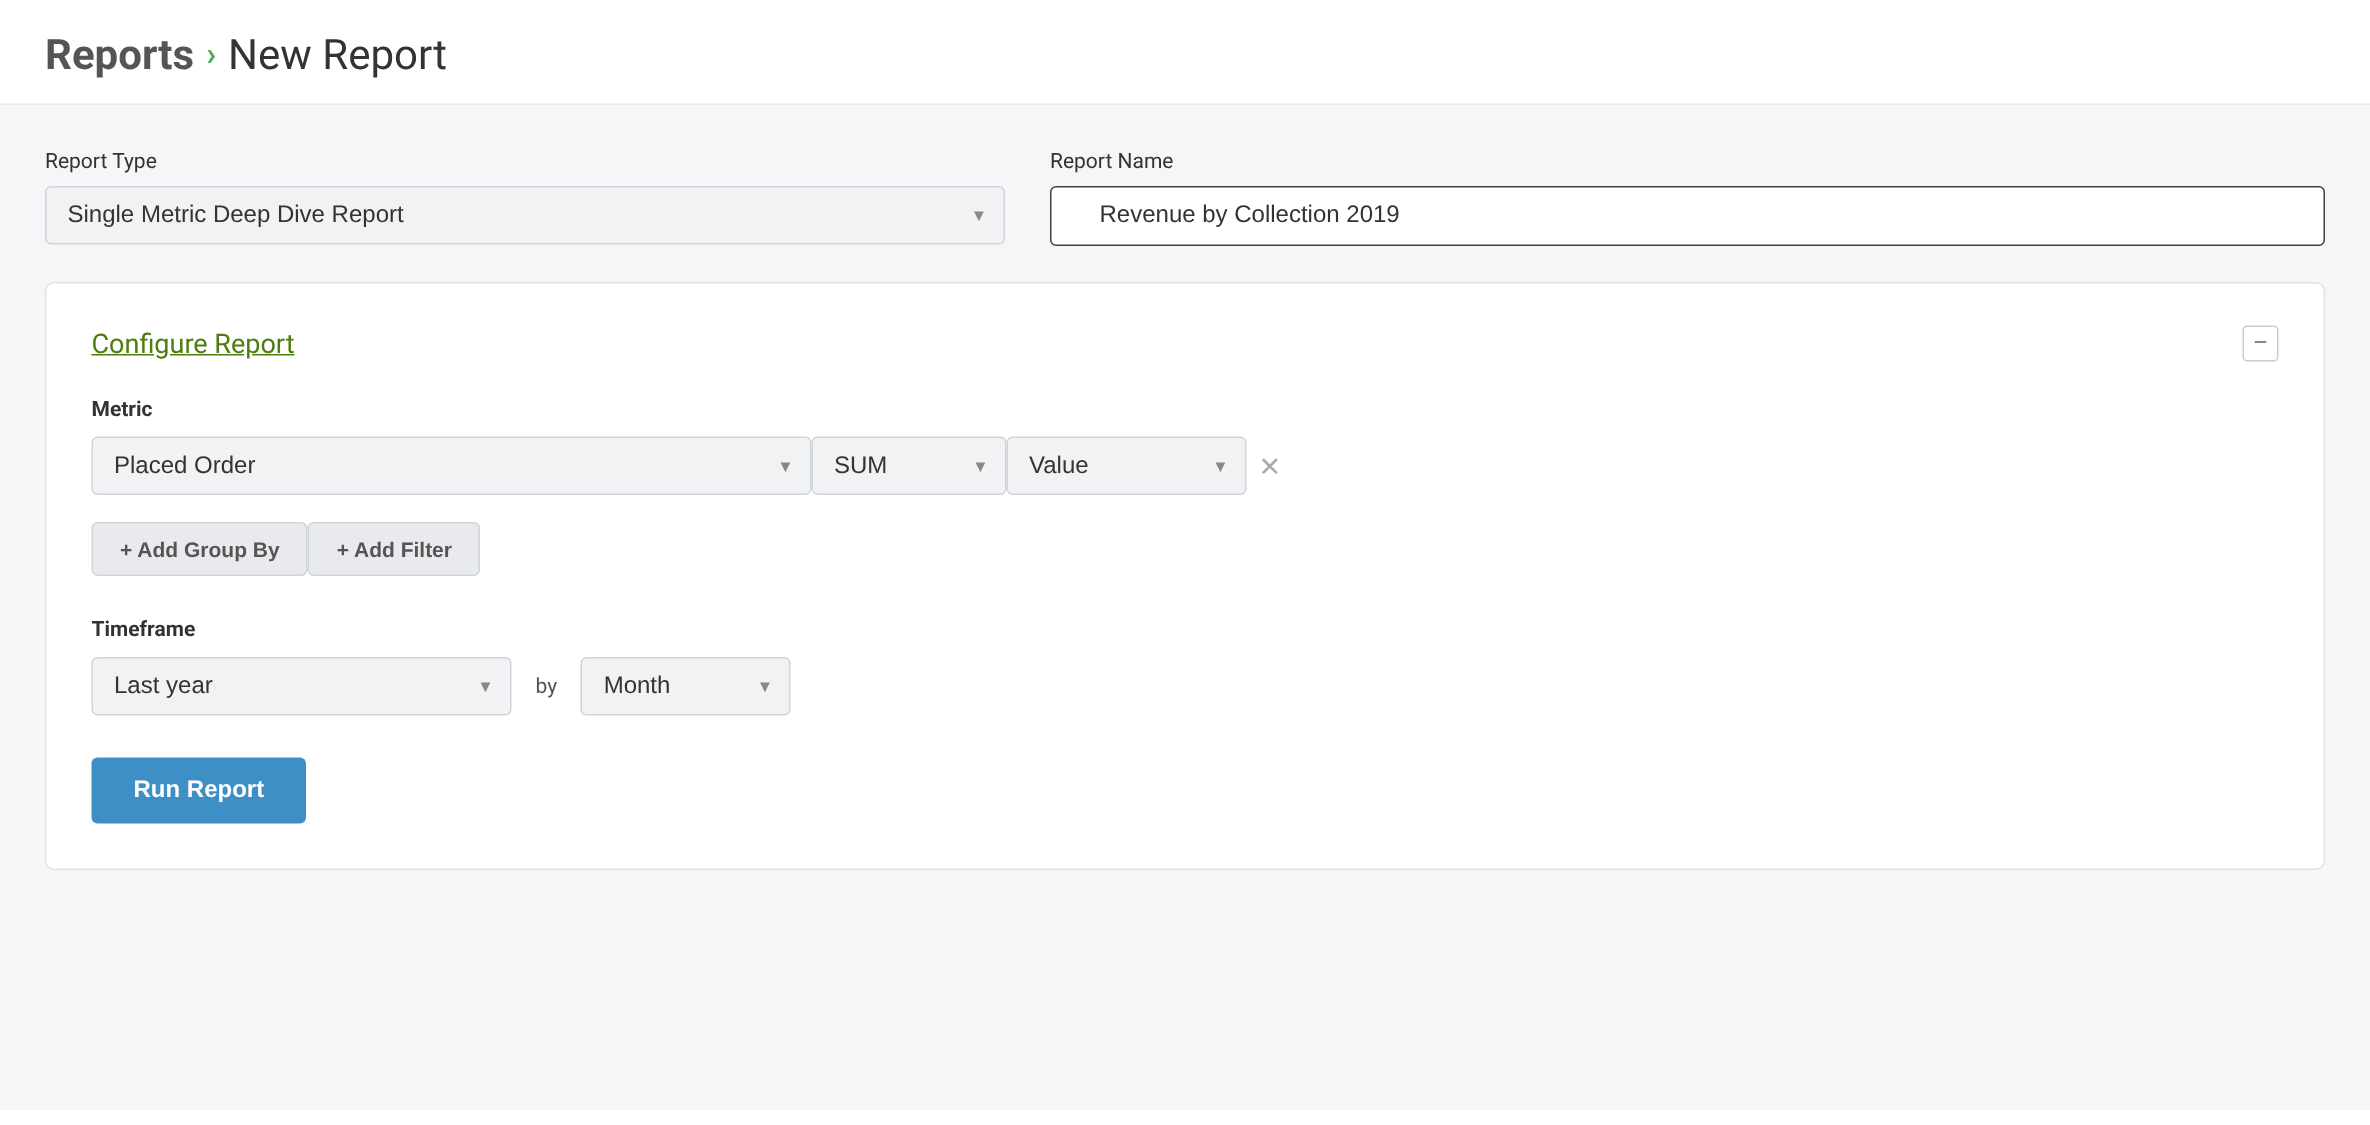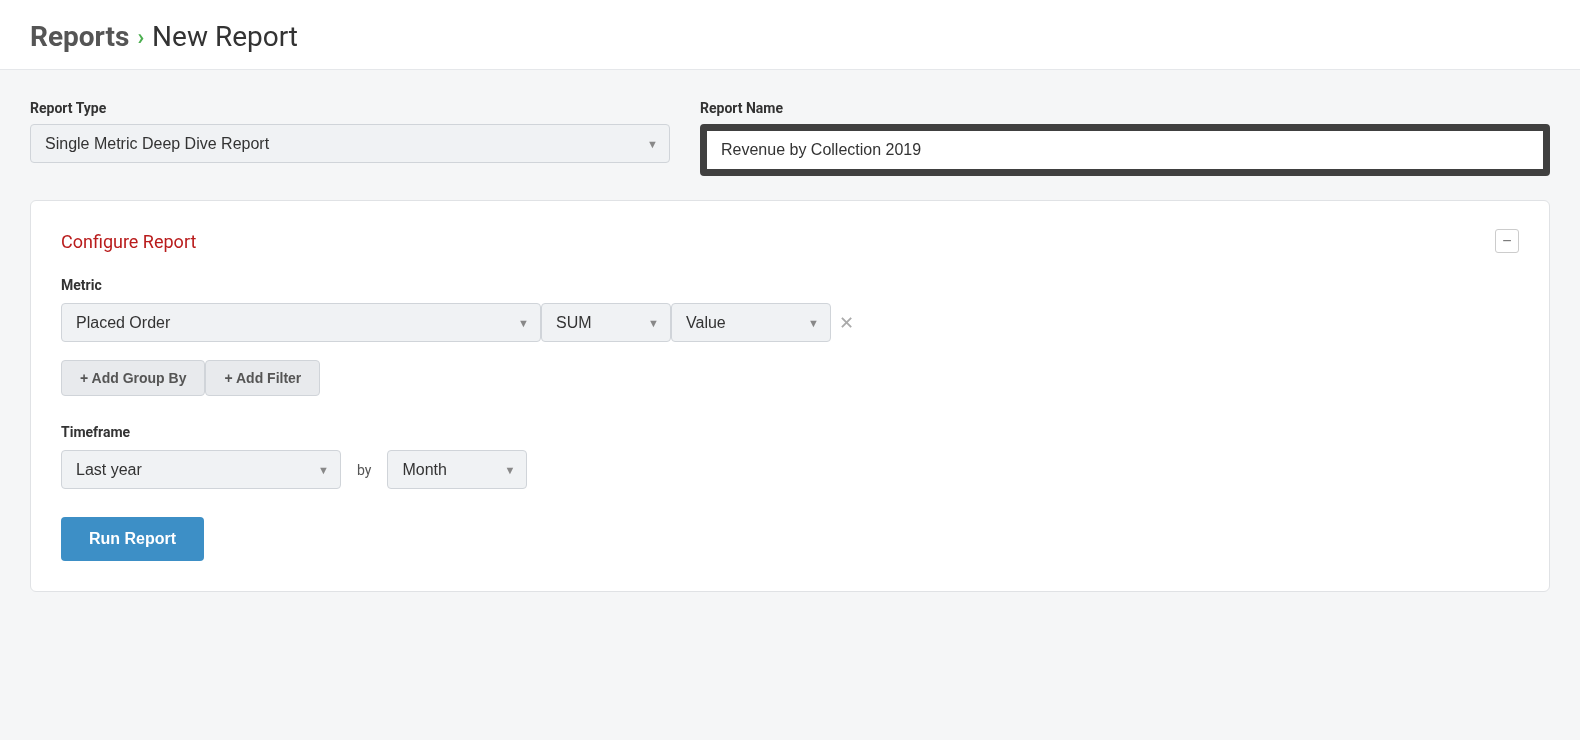--- a/index.html
+++ b/index.html
@@ -77,21 +77,21 @@
     .form-group-left {
       width: 640px;
     }
 
     .form-group-right {
       flex: 1;
     }
 
     .form-label {
       font-size: 14px;
-      font-weight: 700;
+      font-weight: 400;
       color: #333;
     }
 
     .select-wrapper {
       position: relative;
       display: inline-block;
       border-radius: 12px;
     }
 
     .select-wrapper select {
@@ -121,23 +121,23 @@
     .select-wrapper.full-width {
       width: 100%;
     }
 
     .select-wrapper.full-width select {
       width: 100%;
     }
 
     .report-name-input {
       width: 100%;
-      border: 7px solid #404040;
+      border: 1px solid #404040;
       border-radius: 4px;
-      padding: 10px 14px;
+      padding: 10px 32px;
       font-size: 16px;
       color: #333;
       outline: none;
       background: #fff;
     }
 
     .configure-panel {
       background: #fff;
       border: 1px solid #e0e2e5;
       border-radius: 6px;
@@ -148,21 +148,22 @@
     .configure-panel-header {
       display: flex;
       justify-content: space-between;
       align-items: center;
       margin-bottom: 24px;
     }
 
     .configure-panel-title {
       font-size: 18px;
       font-weight: 400;
-      color: #b91c1c;
+      color: #4d7c0f;
+      text-decoration: underline;
     }
 
     .collapse-btn {
       width: 24px;
       height: 24px;
       border: 1px solid #ccc;
       border-radius: 3px;
       background: #fff;
       display: flex;
       align-items: center;

